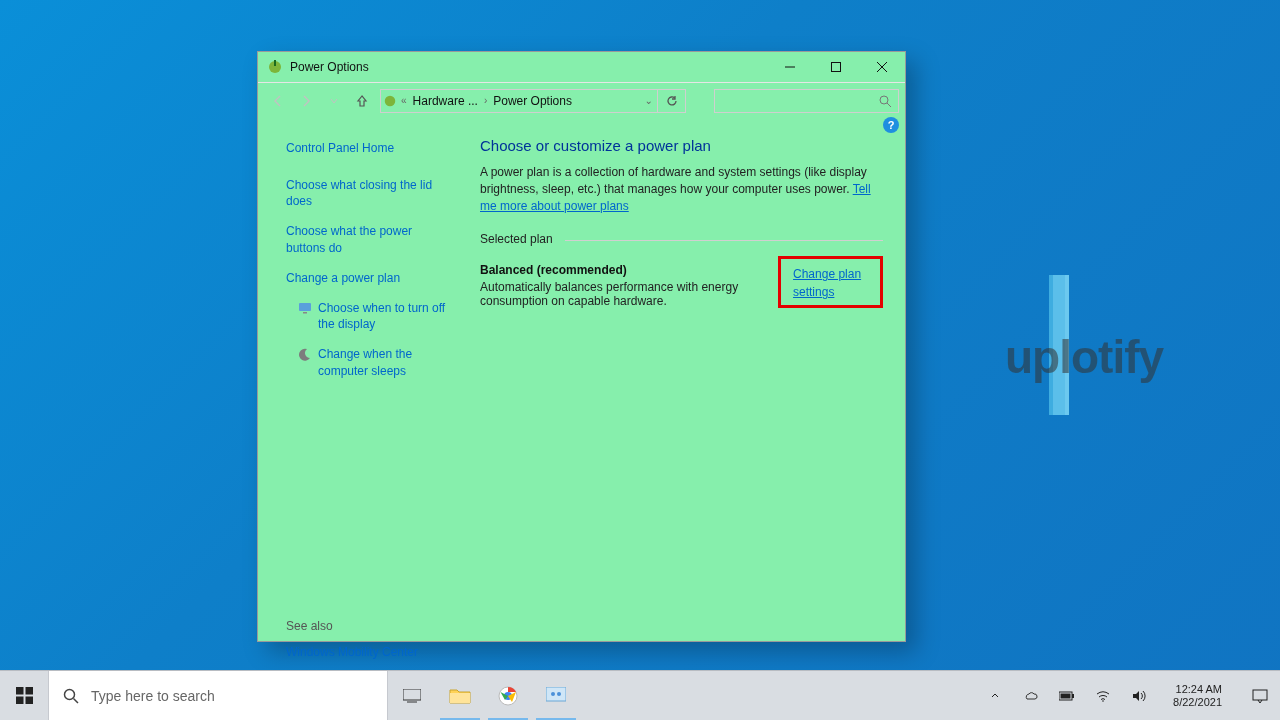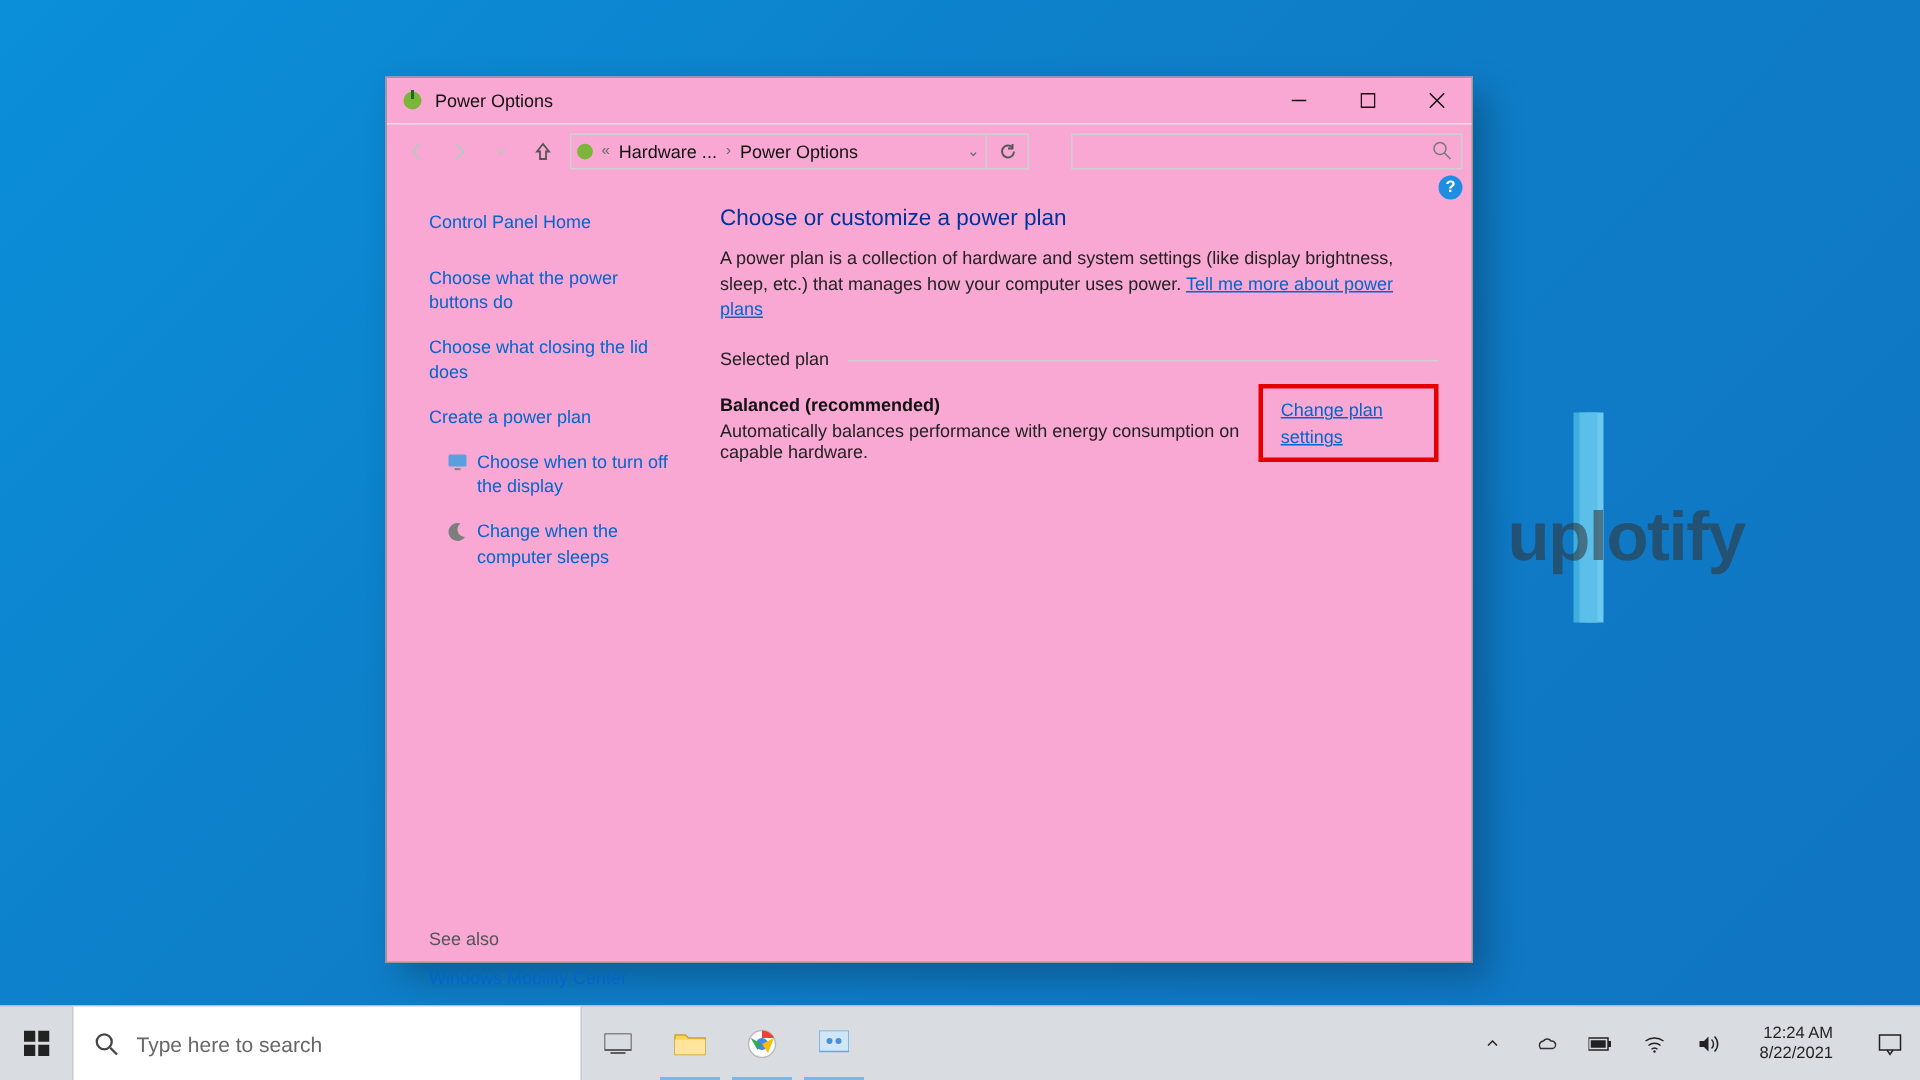--- a/index.html
+++ b/index.html
@@ -15,22 +15,22 @@
 }
 
 
 .watermark {
   position: absolute; left: 1005px; top: 330px; font-size: 46px; font-weight: 600;
   color: #333; opacity: .55; letter-spacing: -1px;
 }
 
 
 .window {
-  position: absolute; left: 257px; top: 51px; width: 725px; height: 591px;
-  background: #f9a8d4; border: 1px solid #9a9a9a; box-shadow: 10px 10px 22px rgba(0,0,0,.25);
+  position: absolute; left: 257px; top: 51px; width: 649px; height: 591px;
+  background: #86efac; border: 1px solid #9a9a9a; box-shadow: 10px 10px 22px rgba(0,0,0,.25);
 }
 .titlebar { height: 30px; display: flex; align-items: center; }
 .titlebar-icon { width: 16px; height: 16px; margin: 0 7px 0 9px; display:inline-flex; }
 .titlebar-text { font-size: 12px; color: #111; }
 .caption-btns { position: absolute; right: 0; top: 0; display: flex; }
 .caption-btn { width: 46px; height: 30px; display:flex; align-items:center; justify-content:center; }
 .caption-btn svg { width: 10px; height: 10px; }
 
 .nav {
   height: 36px; border-top:1px solid #e6e6e6; display:flex; align-items:center; padding:0 6px;
@@ -168,23 +168,23 @@
             <circle cx="5" cy="5" r="4" fill="none" stroke="#777"></circle>
             <line x1="8" y1="8" x2="12" y2="12" stroke="#777"></line>
           </svg>
       </span>
     </div>
   </div>
 
   <div class="body">
     <div class="sidebar">
       <div class="home">Control Panel Home</div>
+      <div class="item">Choose what closing the lid does</div>
       <div class="item">Choose what the power buttons do</div>
-      <div class="item">Choose what closing the lid does</div>
-      <div class="item">Create a power plan</div>
+      <div class="item">Change a power plan</div>
       <div class="item withicon">
         <span class="miniicon">
           <svg viewBox="0 0 14 14">
               <rect x="1" y="2" width="12" height="8" rx="1" fill="#5aa0dc"></rect>
               <rect x="5" y="11" width="4" height="1.5" fill="#888"></rect>
             </svg>
         </span>
         <span>Choose when to turn off the display</span>
       </div>
       <div class="item withicon">

